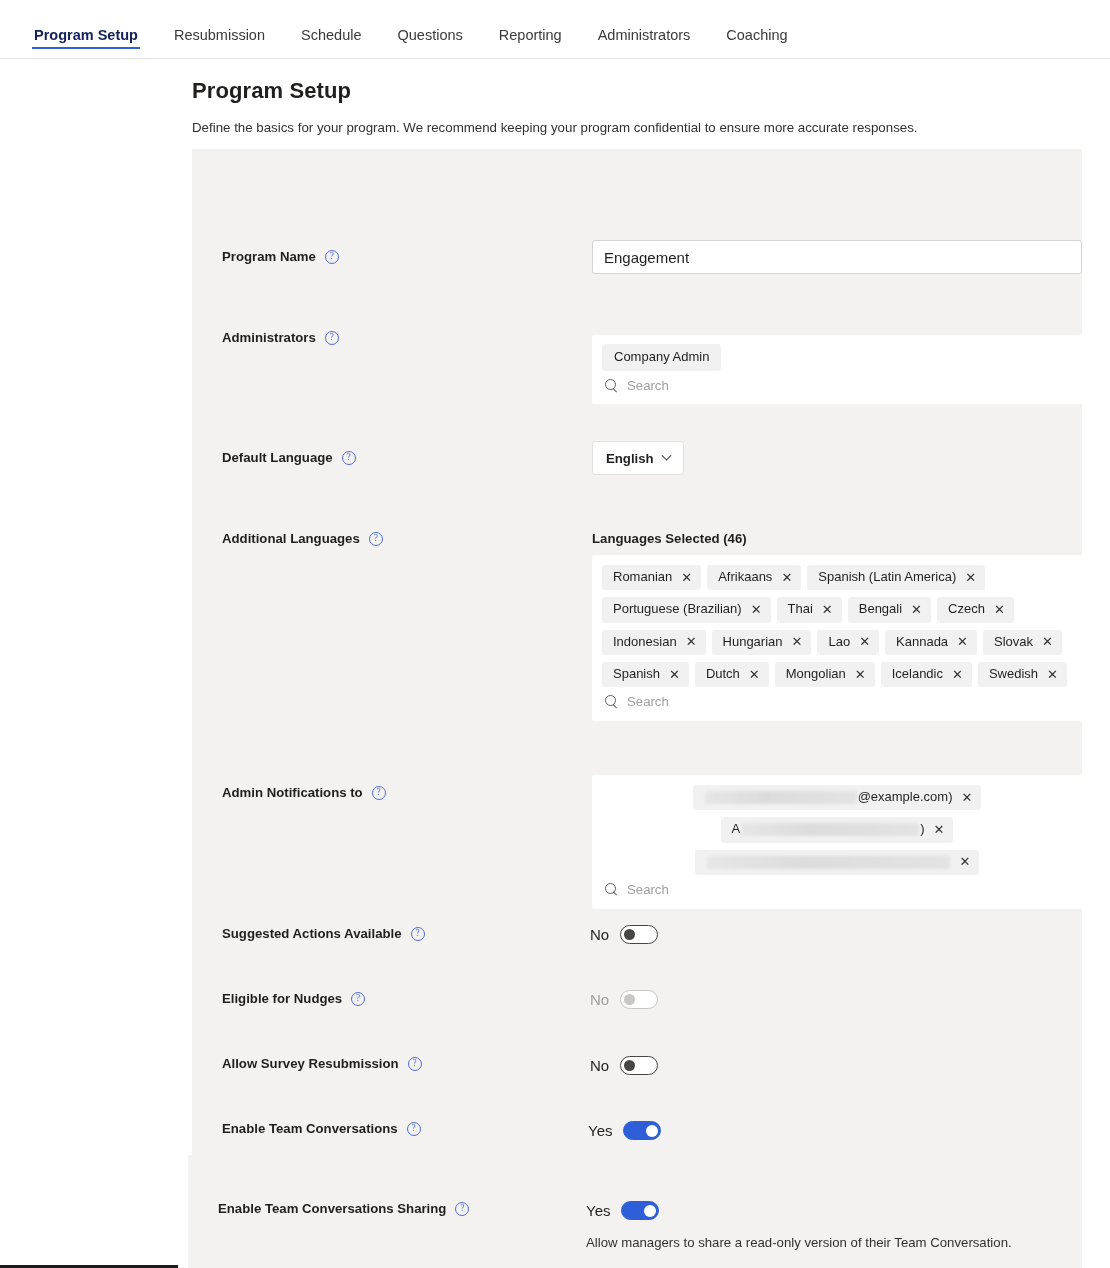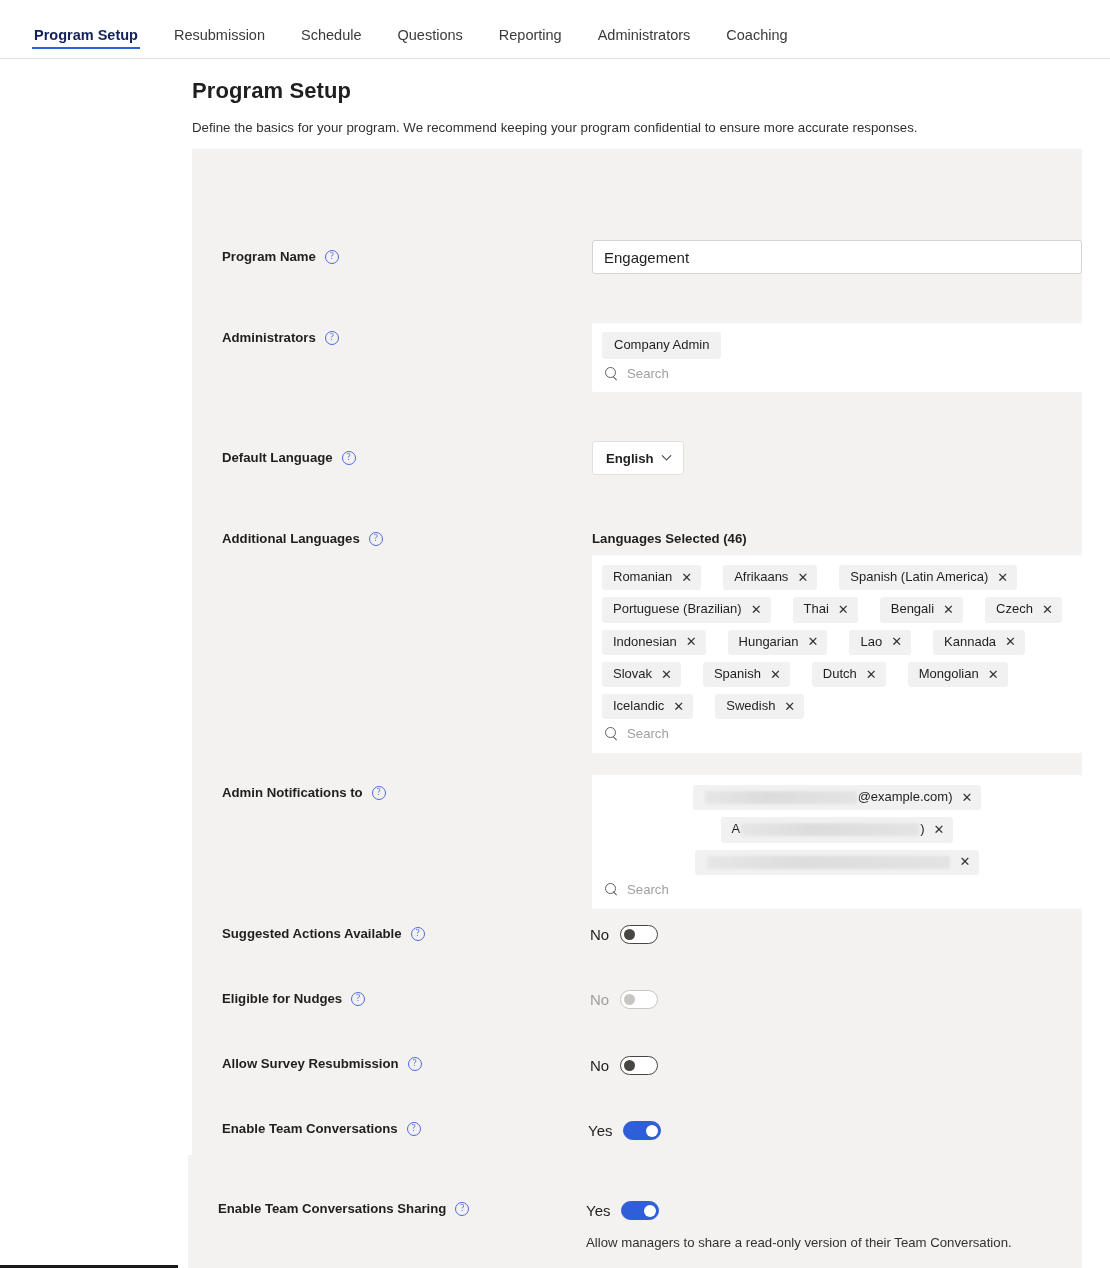--- a/index.html
+++ b/index.html
@@ -226,21 +226,21 @@
           <span>Engagement</span>
         </div>
     </div>
 
     <div class="row" style="left:30px; top:181px;">
       <div class="label">
         <span>Administrators</span>
         <span class="help">?</span>
       </div>
     </div>
-    <div class="row" style="left:400px; top:174px;">
+    <div class="row" style="left:400px; top:186px;">
       <div class="pickerbox">
         <div class="chiprow">
           <span class="chip plain">
               <span>Company Admin</span>
             </span>
         </div>
         <div class="searchline">
           <span class="mag"></span>
           <span>Search</span>
         </div>
@@ -264,21 +264,21 @@
       <div class="label">
         <span>Additional Languages</span>
         <span class="help">?</span>
       </div>
     </div>
     <div class="row" style="left:400px; top:382px;">
       <div class="sectionlabel">Languages Selected (46)</div>
     </div>
     <div class="row" style="left:400px; top:406px;">
       <div class="pickerbox" style="padding:9px 9px 7px 9px;">
-        <div class="chiprow" style="gap:7px 22px;">
+        <div class="chiprow" style="gap:7px 6px;">
           <span class="chip">
               <span>Romanian</span>
               <span class="x">✕</span>
             </span>
           <span class="chip">
               <span>Afrikaans</span>
               <span class="x">✕</span>
             </span>
           <span class="chip">
               <span>Spanish (Latin America)</span>

